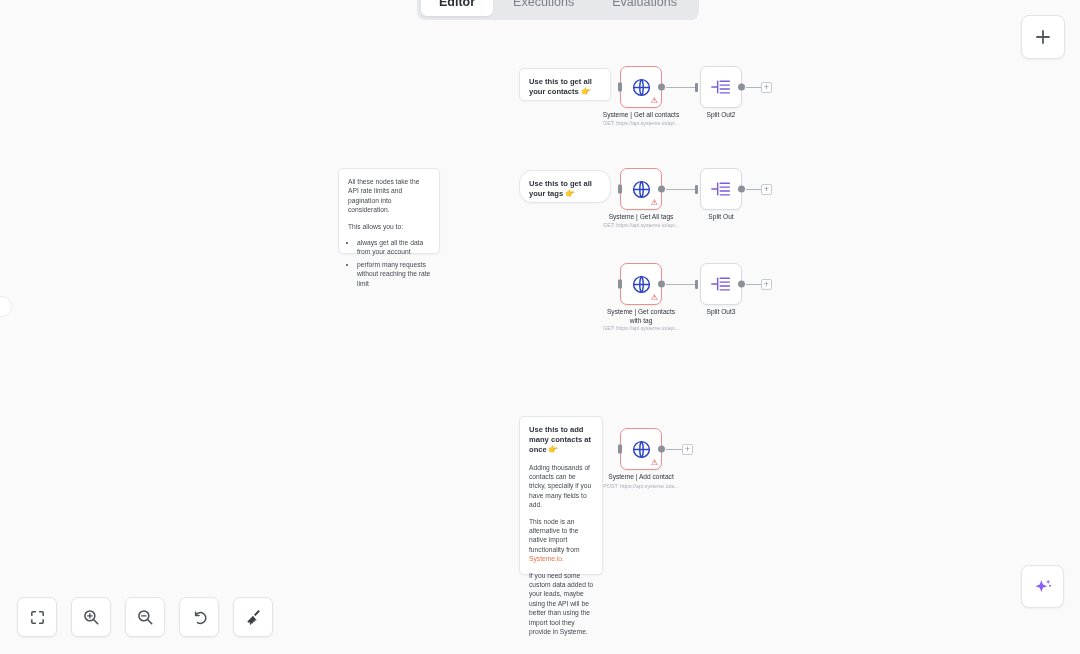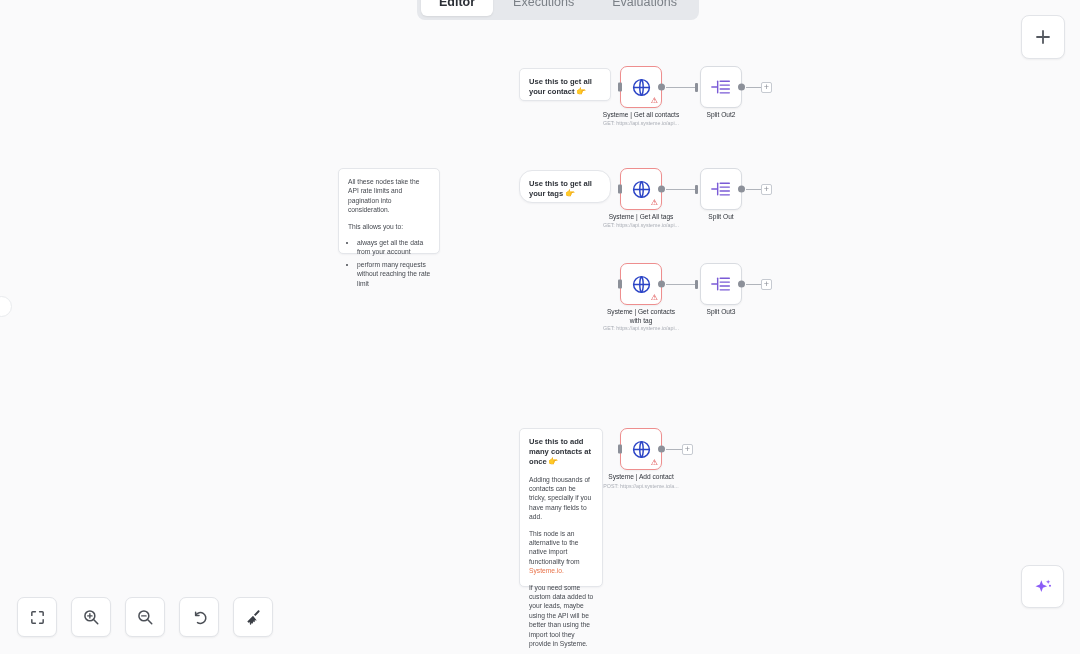--- a/index.html
+++ b/index.html
@@ -39,21 +39,21 @@
   .note ul{margin:0;padding-left:9px;}
   .note li{font-size:6.7px;line-height:9.4px;margin-bottom:3px;color:#44484F;}
   .note .hand{color:#E8A33D;font-size:8px;}
   .note .lnk{color:#E8734A;}
   .note .code{font-size:6.7px;color:#3C4048;letter-spacing:.1px;}
 
   #note-rate{left:338px;top:168px;width:102px;height:86px;}
   #note-contacts{left:519px;top:68px;width:92px;height:33px;}
   #note-tags{left:519px;top:170px;width:92px;height:33px;border-radius:13px;}
   #note-tag-filter{left:519px;top:263px;width:84px;height:103px;}
-  #note-add-many{left:519px;top:428px;width:84px;height:159px;}
+  #note-add-many{left:519px;top:416px;width:84px;height:159px;}
 
   
   .node{position:absolute;}
   .nbox{
     width:42px;height:42px;box-sizing:border-box;border-radius:7px;
     background:#fff;display:flex;align-items:center;justify-content:center;
     position:relative;
   }
   .nbox.http{border:1.4px solid #EE8E8E;box-shadow:0 1px 2px rgba(0,0,0,.05);}
   .nbox.split{border:1px solid #D9DCE1;box-shadow:0 1px 2px rgba(0,0,0,.05);}
@@ -121,21 +121,21 @@
   <div class="note" id="note-rate">
     <p>All these nodes take the API rate limits and pagination into consideration.</p>
     <p>This allows you to:</p>
     <ul>
       <li>always get all the data from your account</li>
       <li>perform many requests without reaching the rate limit</li>
     </ul>
   </div>
 
   <div class="note" id="note-contacts">
-    <div class="nh"><span>Use this to get all your contact</span> <span class="hand">👉</span></div>
+    <div class="nh"><span>Use this to get all your contacts</span> <span class="hand">👉</span></div>
   </div>
 
   <div class="node" style="left:620px;top:66px;">
     <div class="nbox http">
       <span class="h-in"></span>
       <svg width="21" height="21" viewBox="0 0 24 24" fill="none" stroke="#2B44C6" stroke-width="1.7">
         <circle cx="12" cy="12" r="9"></circle>
           <path d="M3 12h18M12 3c2.6 2.6 2.6 15.4 0 18M12 3c-2.6 2.6-2.6 15.4 0 18"></path>
       </svg>
       <span class="warn">⚠</span>

